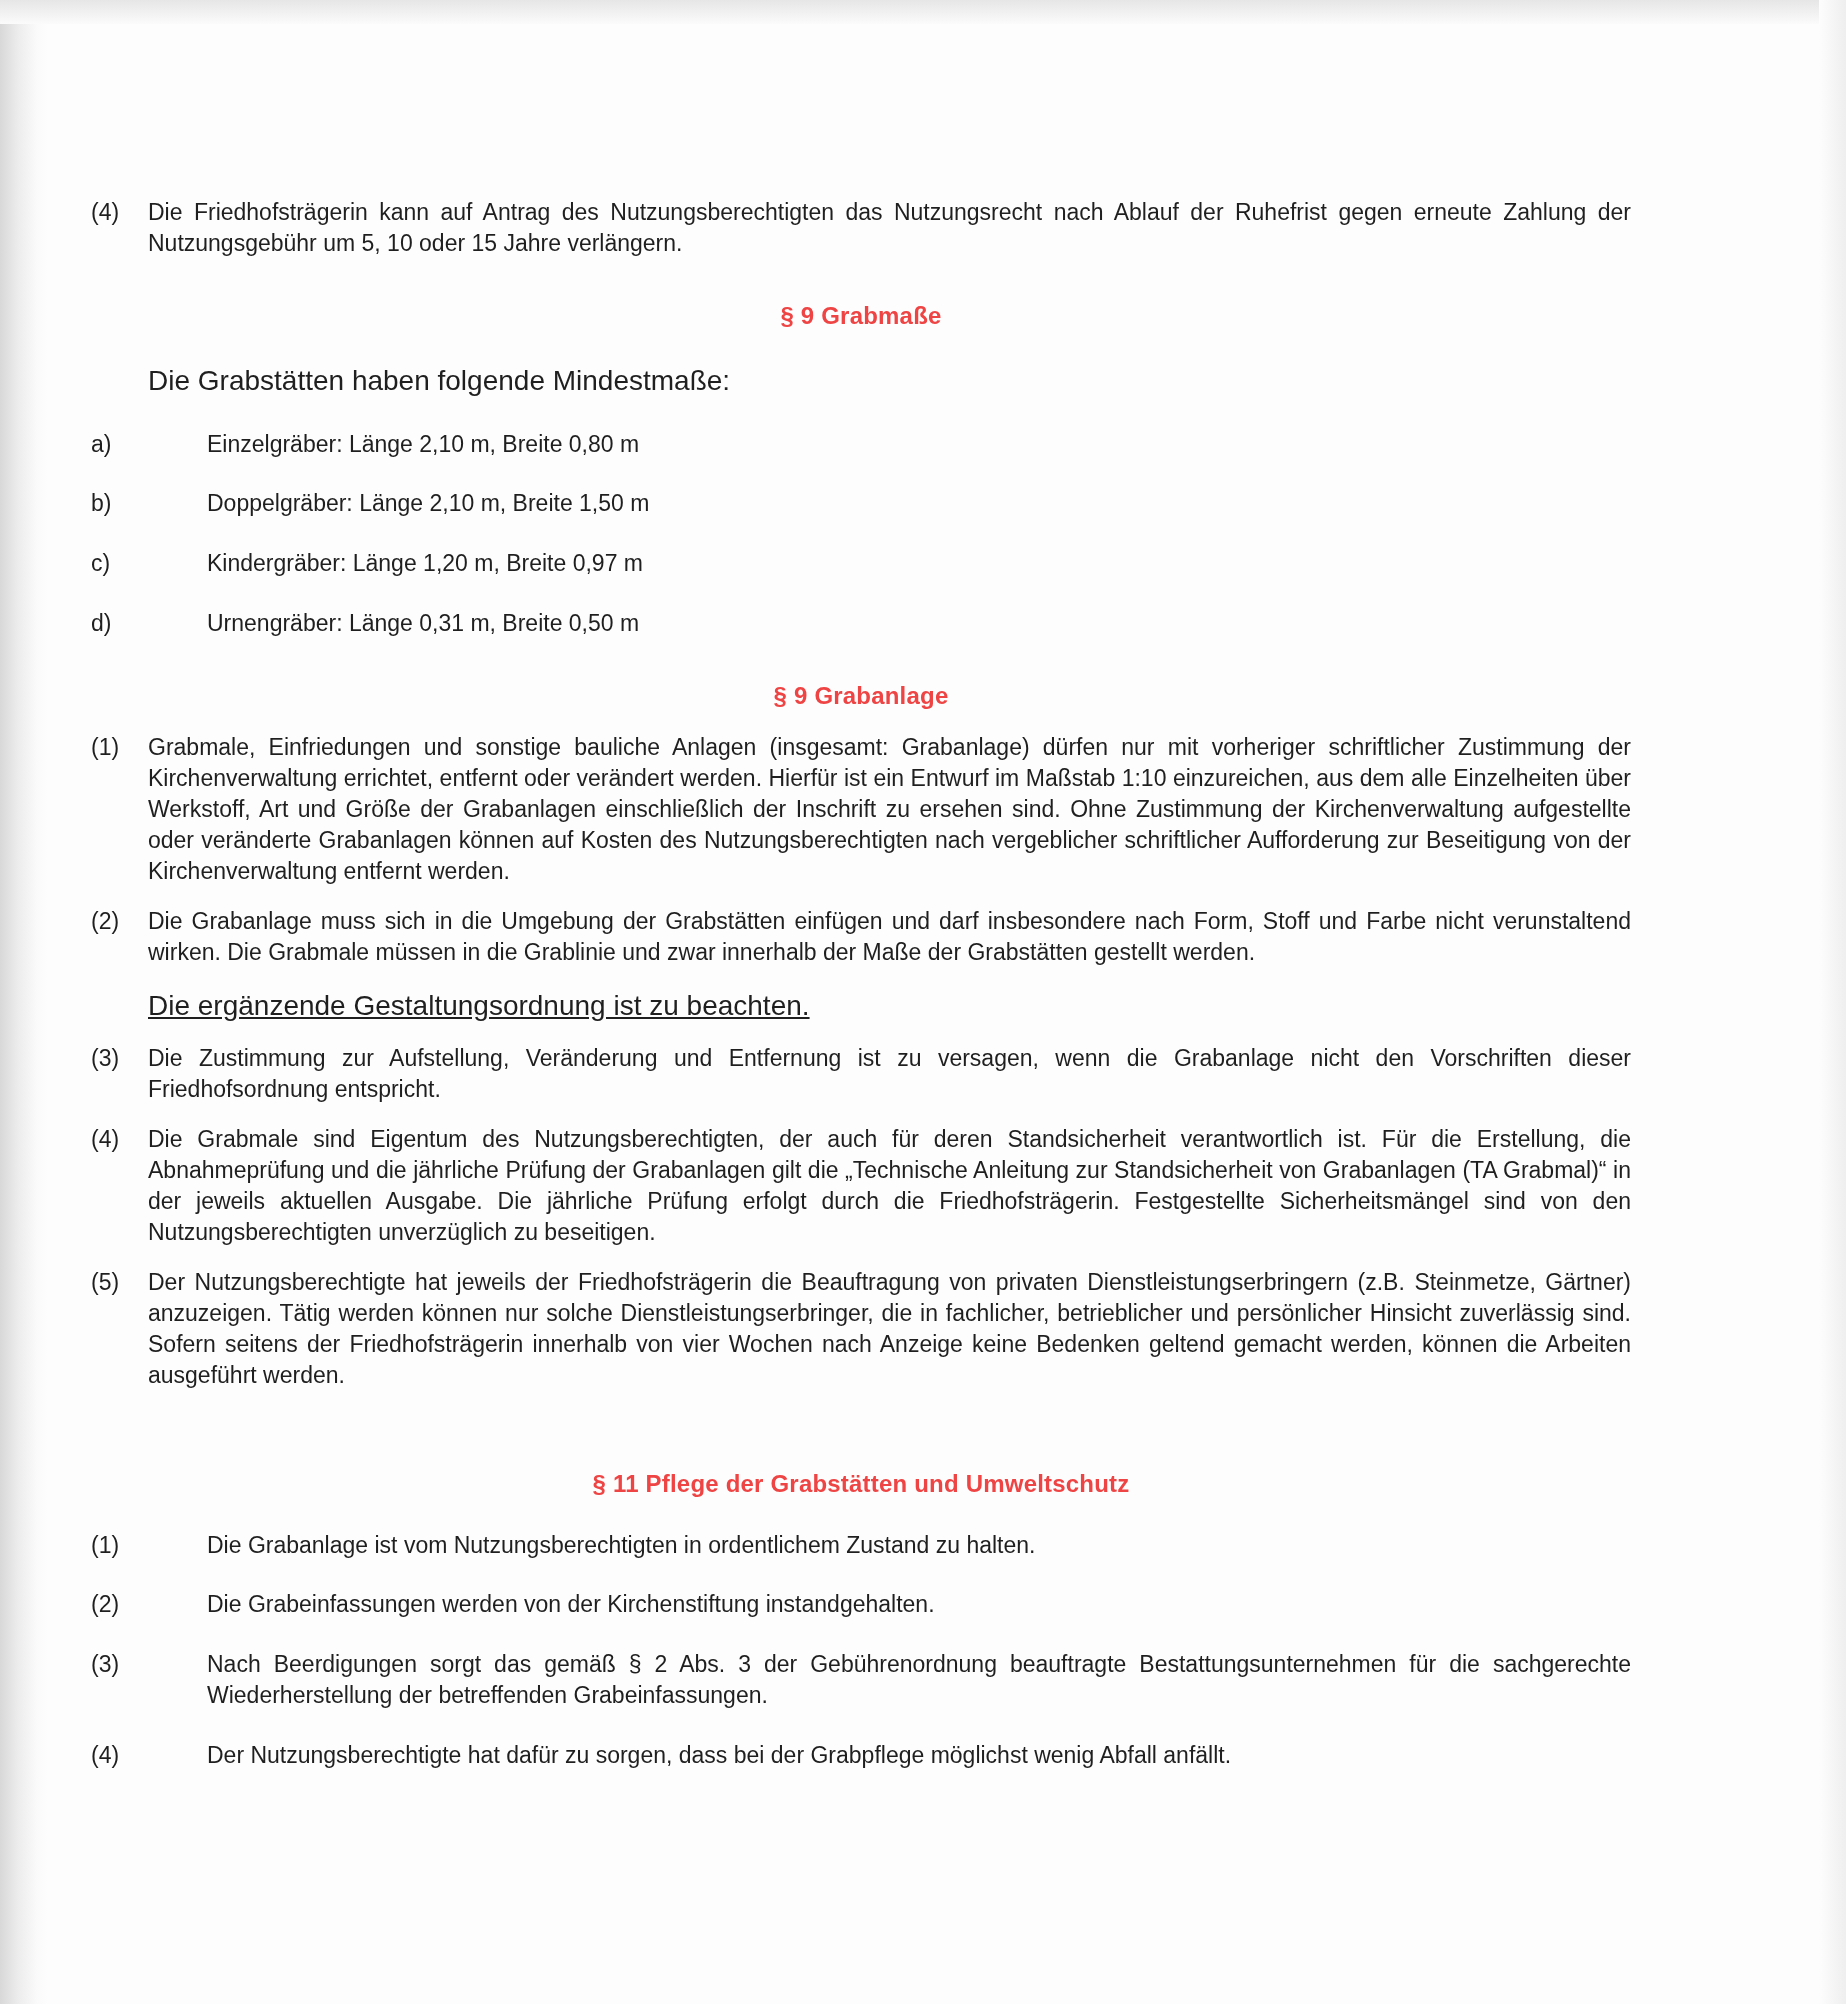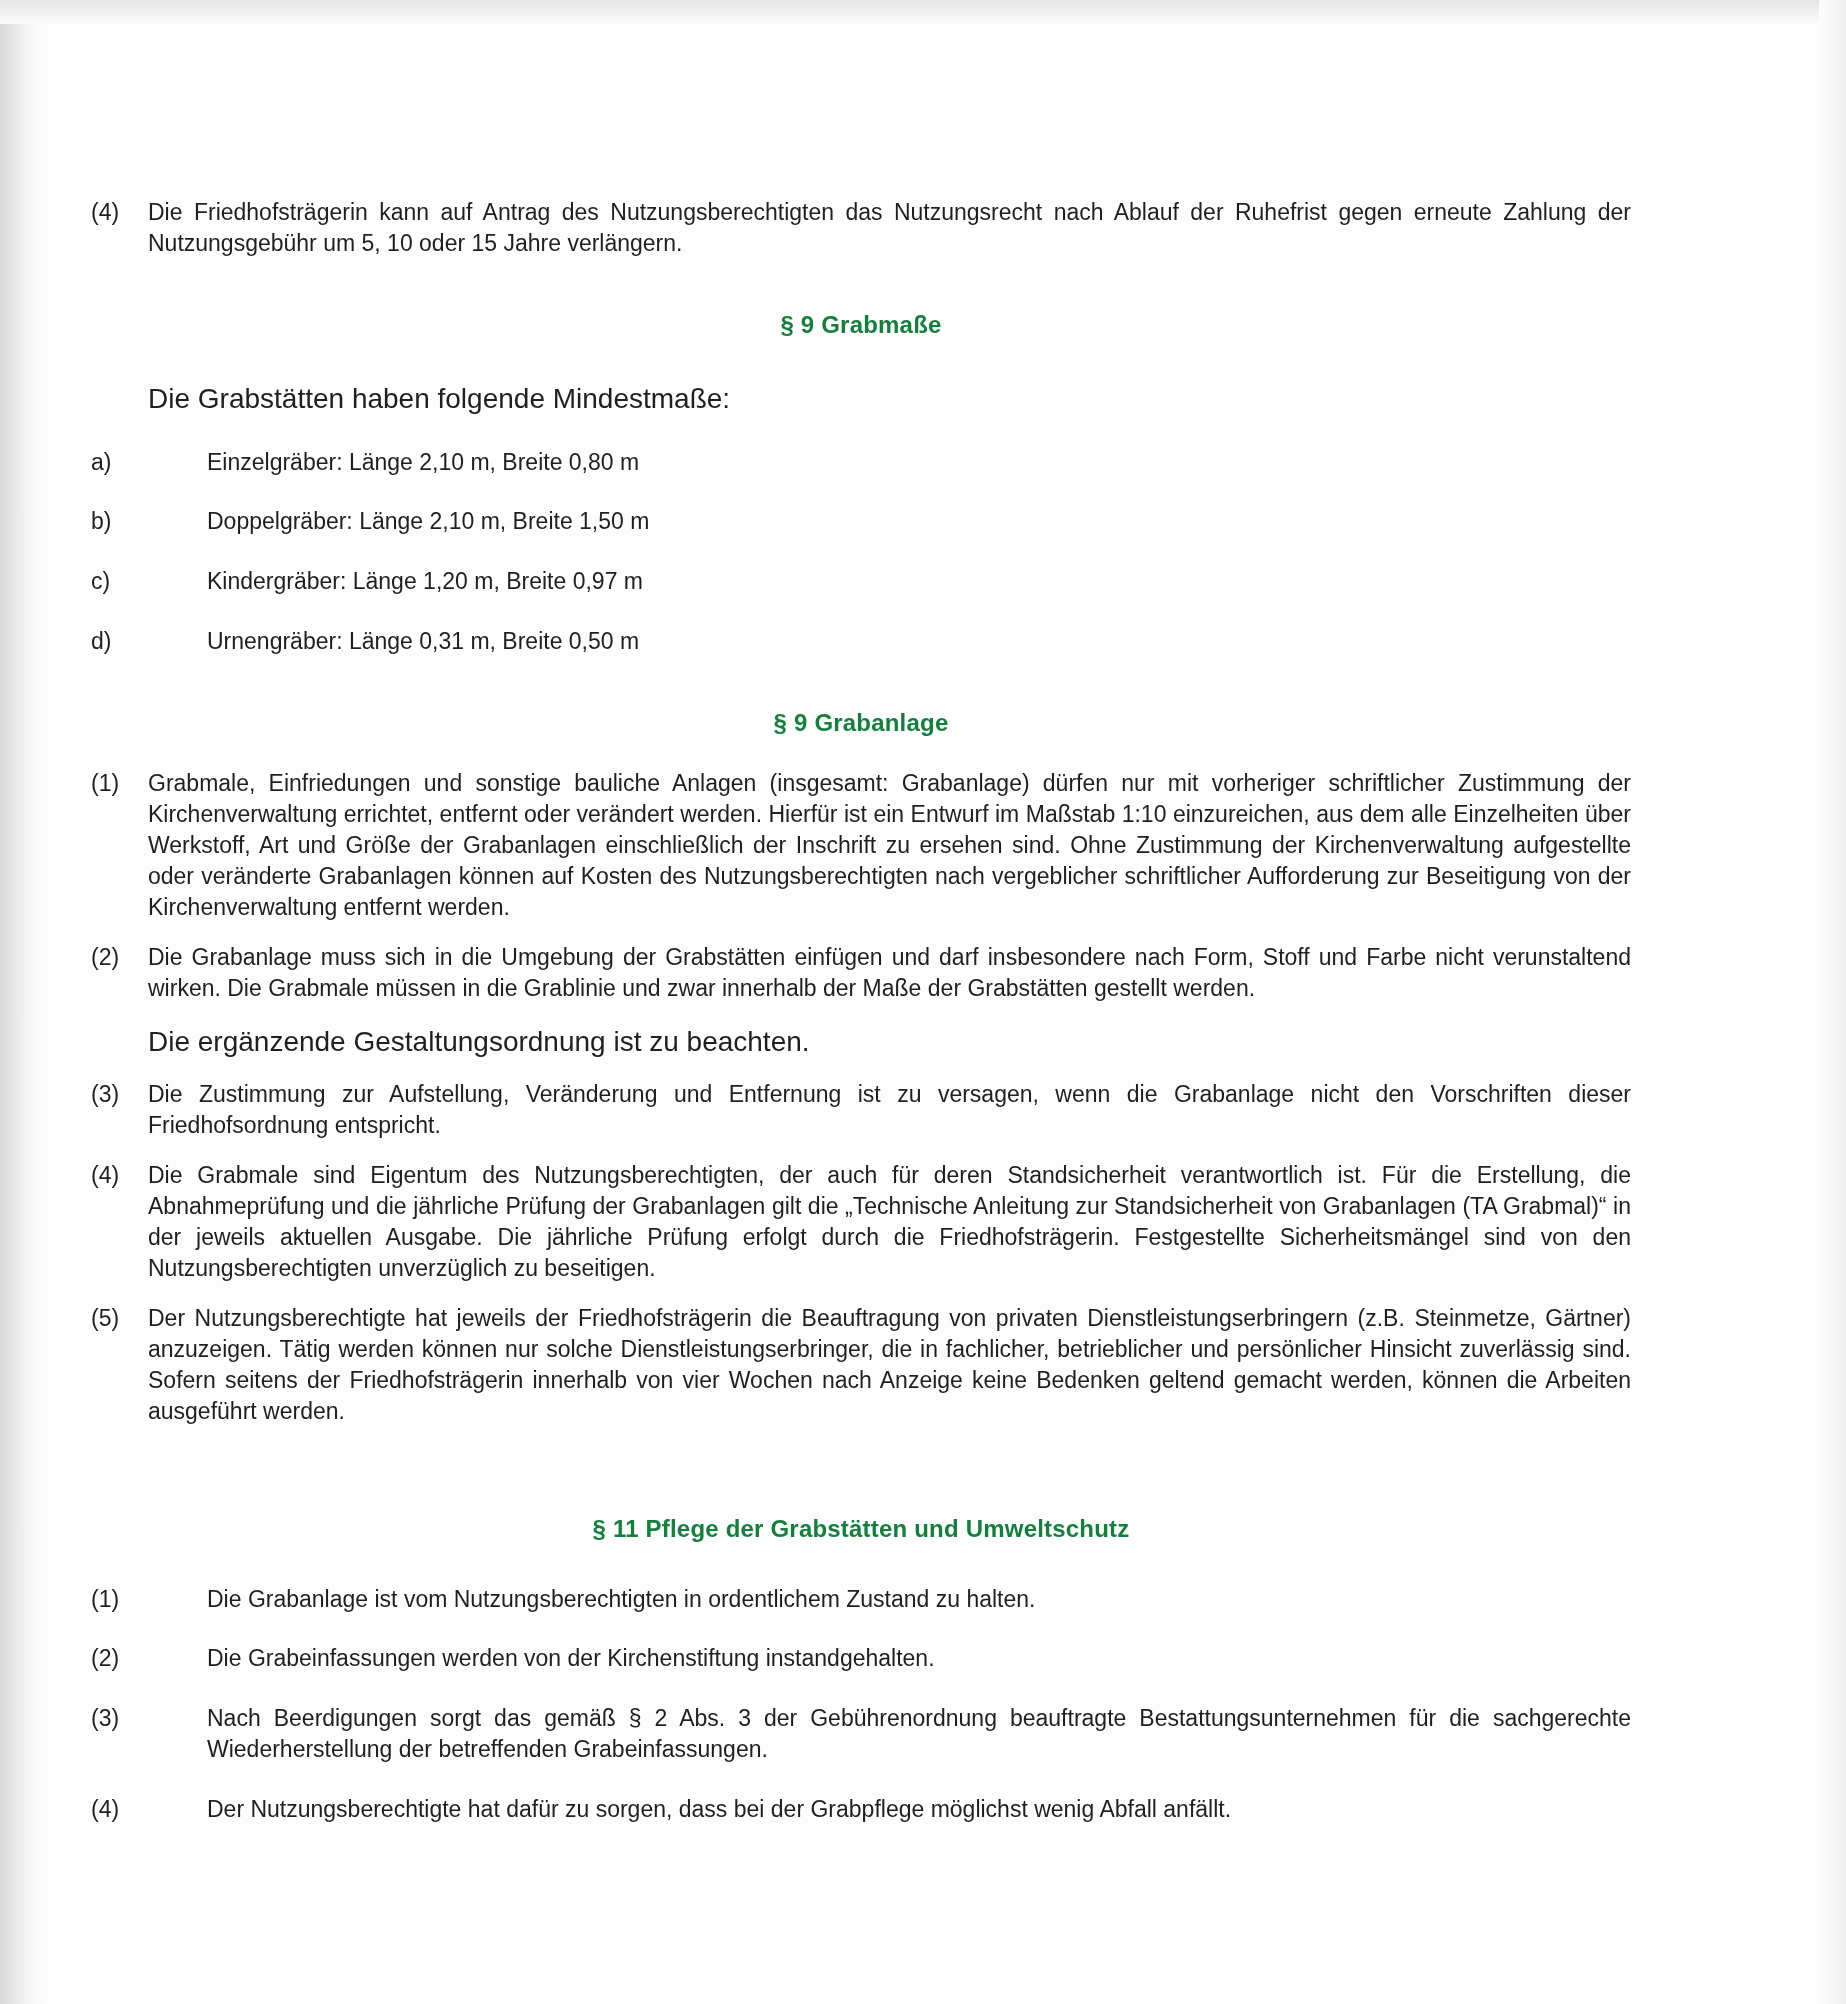--- a/index.html
+++ b/index.html
@@ -45,22 +45,22 @@
     top: 197px;
     width: 1540px;
   }
 
   
   .sec-heading {
     text-align: center;
     font-weight: bold;
     font-size: 24px;
     letter-spacing: 0.2px;
-    color: #15803d;
-    margin: 12px;
+    color: #ef4444;
+    margin: 3px;
   }
   .para {
     position: relative;
     font-size: 23px;
     line-height: 1.345;
     text-align: justify;
     color: #1f1f1f;
     margin: 0;
   }
 
@@ -180,21 +180,21 @@
 
     <div class="gap-s"></div>
 
     <div class="para num-para">
       <span class="marker">(2)</span>
       <span>Die Grabanlage muss sich in die Umgebung der Grabstätten einfügen und darf insbesondere nach Form, Stoff und Farbe nicht verunstaltend wirken. Die Grabmale müssen in die Grablinie und zwar innerhalb der Maße der Grabstätten gestellt werden.</span>
     </div>
 
     <div class="gap-s"></div>
 
-    <div class="plain-indent" style="text-align:left;">Die ergänzende Gestaltungsordnung ist zu beachten.</div>
+    <div class="plain-indent" style="text-align:left;text-decoration:underline;">Die ergänzende Gestaltungsordnung ist zu beachten.</div>
 
     <div class="gap-s"></div>
 
     <div class="para num-para">
       <span class="marker">(3)</span>
       <span>Die Zustimmung zur Aufstellung, Veränderung und Entfernung ist zu versagen, wenn die Grabanlage nicht den Vorschriften dieser Friedhofsordnung entspricht.</span>
     </div>
 
     <div class="gap-s"></div>
 

